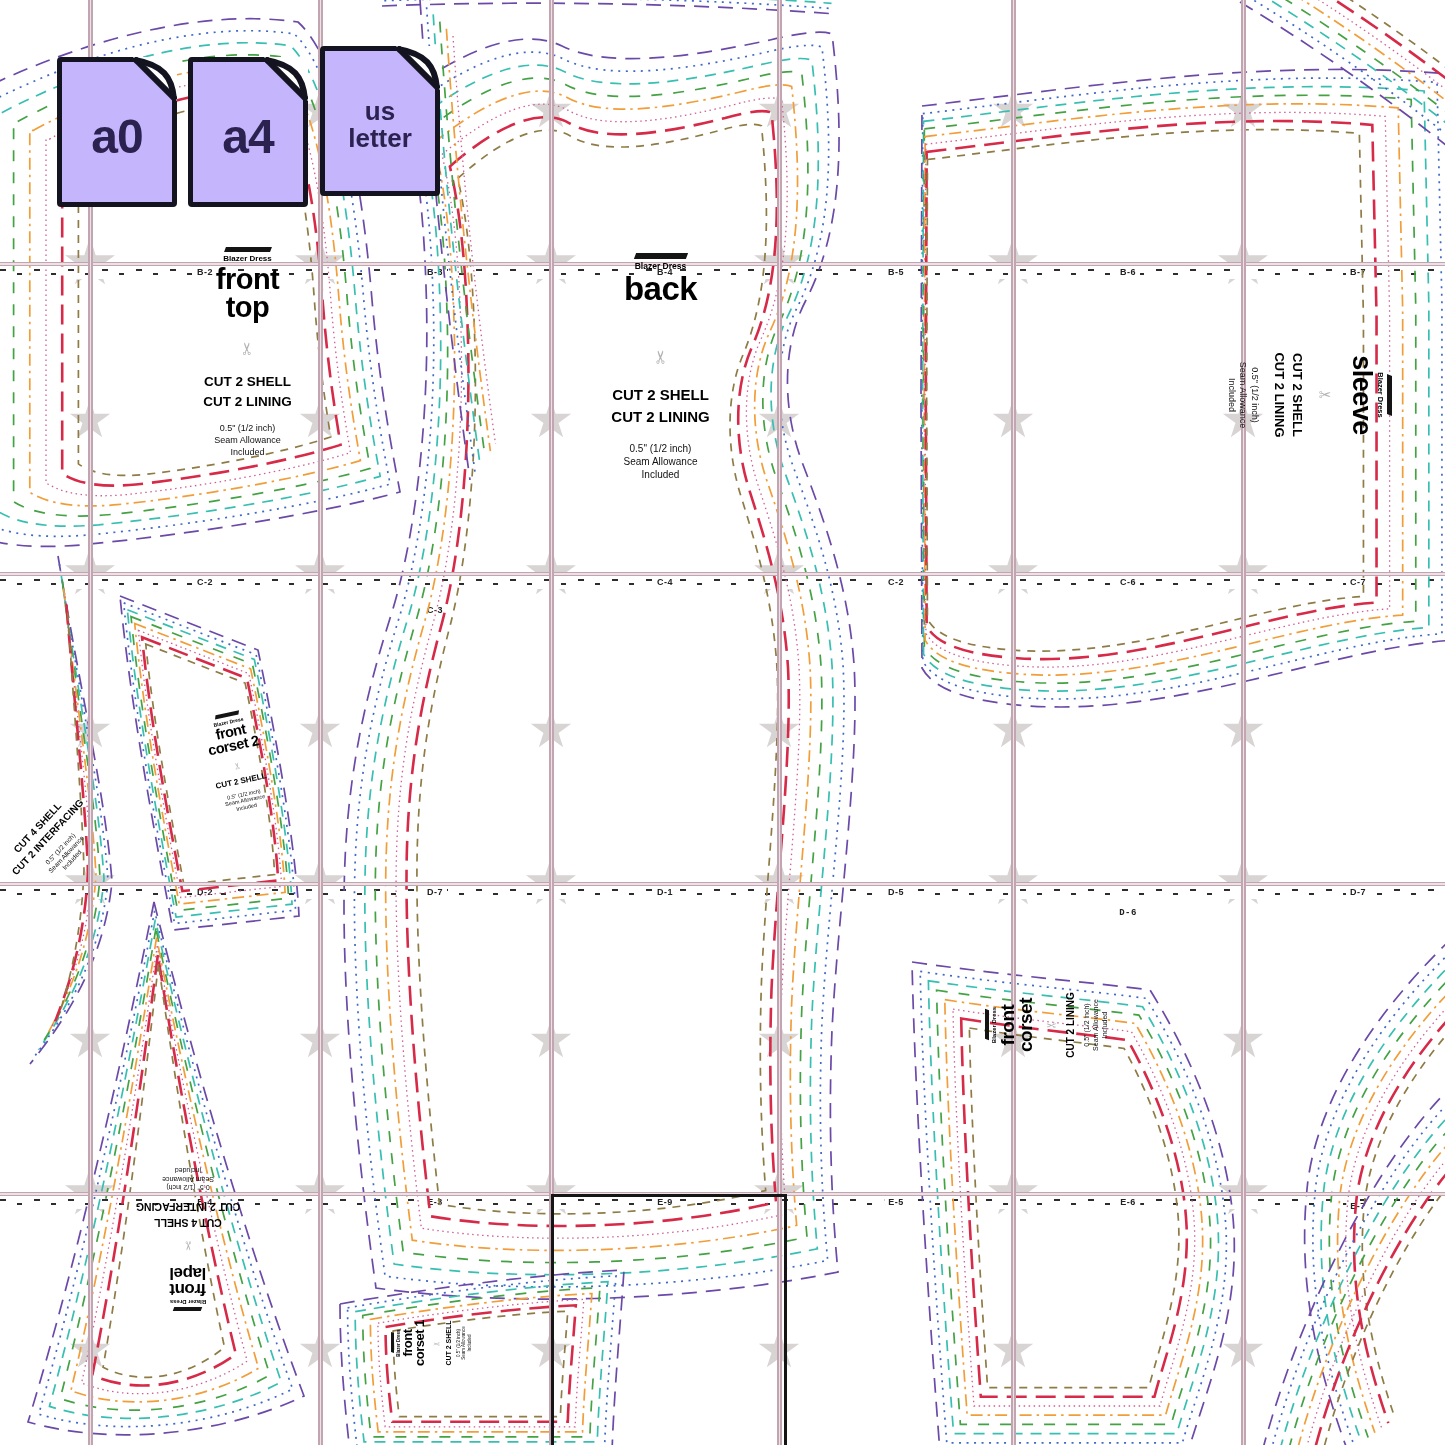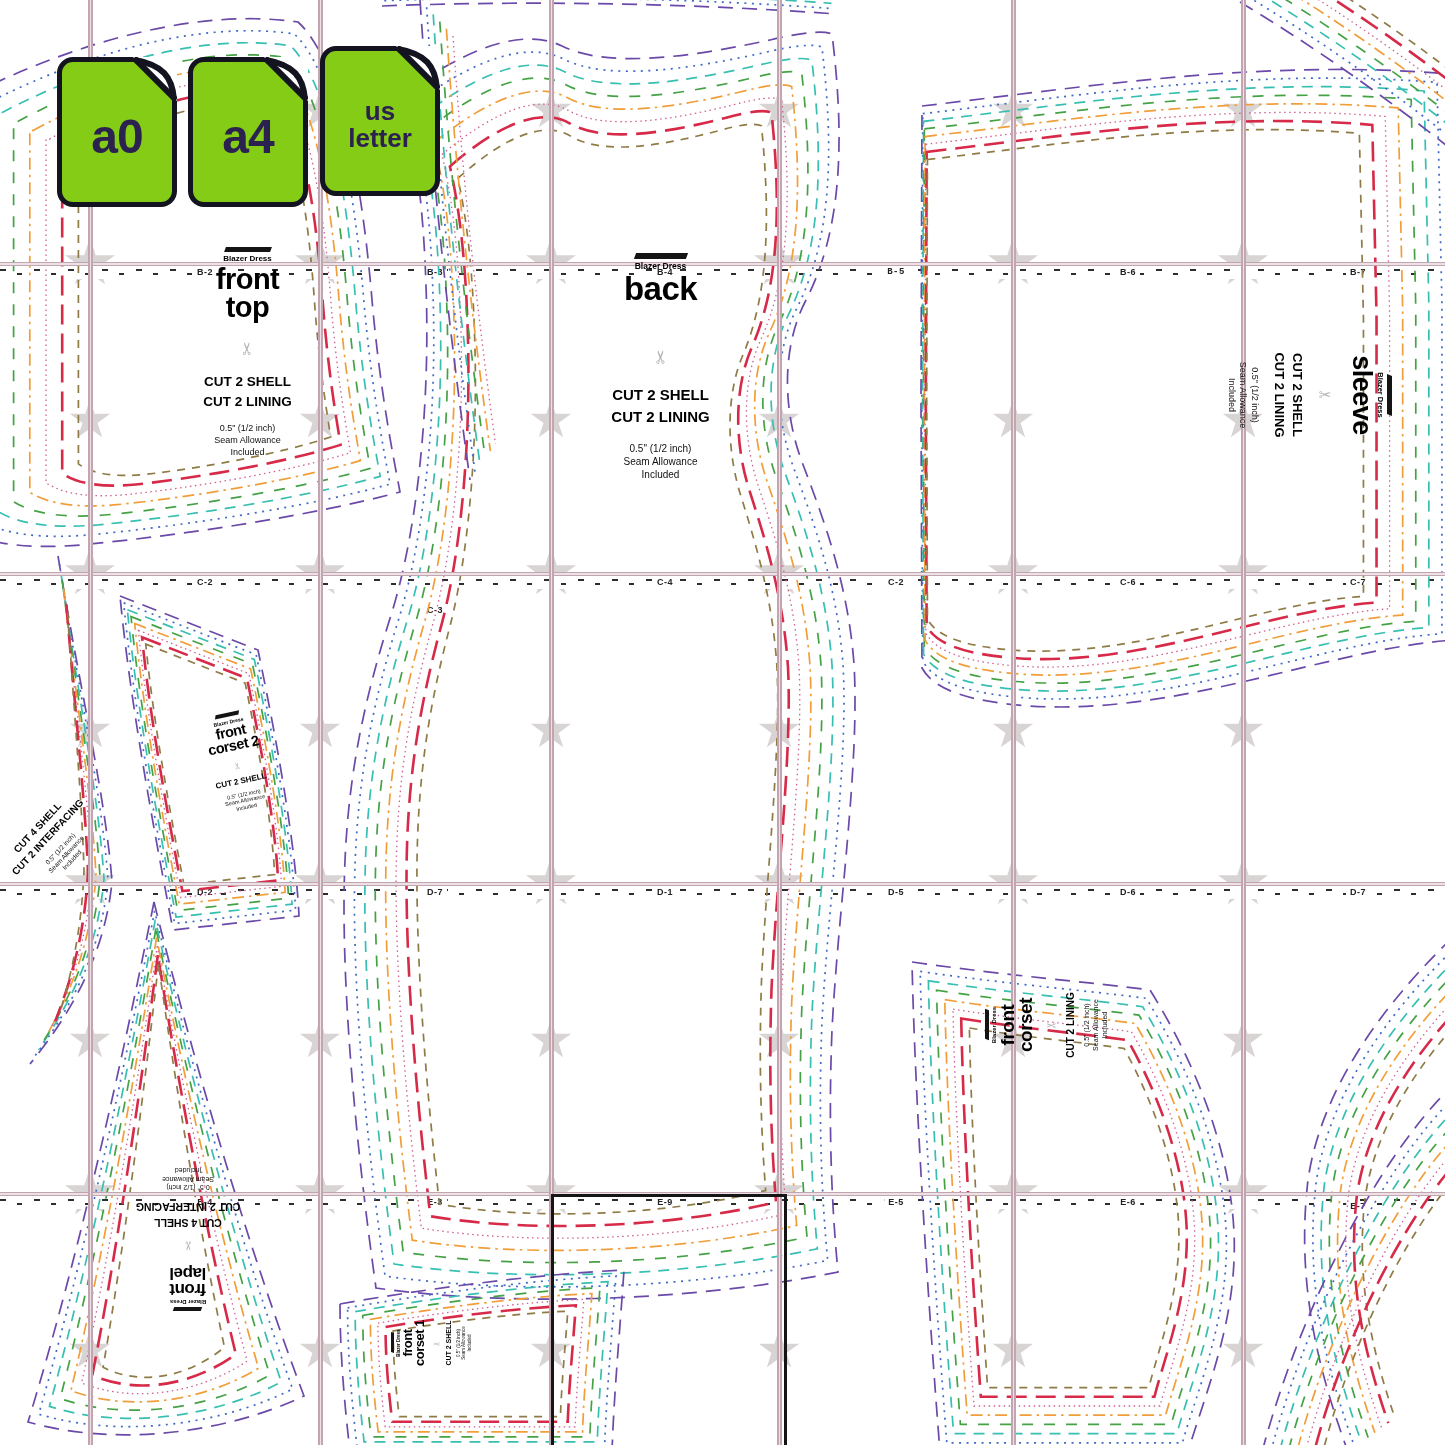--- a/index.html
+++ b/index.html
@@ -86,22 +86,22 @@
   .lbl-lapel .brand{font-size:6px;}
   .lbl-lapel .pname{font-size:17px;line-height:.95;margin-top:2px;}
   .lbl-lapel .sc{font-size:12px;margin:12px 0 9px;}
   .lbl-lapel .cuts{font-size:10.5px;line-height:1.45;}
   .lbl-lapel .seam{font-size:7px;line-height:1.25;margin-top:8px;}
   
   .lbl-sidenote{left:54px;top:843px;width:140px;transform:translate(-50%,-50%) rotate(-47deg);}
   .lbl-sidenote .cuts{font-size:10px;line-height:1.4;}
   .lbl-sidenote .seam{font-size:6.5px;line-height:1.25;margin-top:6px;}
   
-  .badge{position:absolute;width:110px;height:140px;background:#84cc16;z-index:7;
-         border:5px solid #141420;border-radius:16px;}
+  .badge{position:absolute;width:110px;height:140px;background:#c4b5fd;z-index:7;
+         border:5px solid #141420;border-radius:4px;}
   .badge .fold{position:absolute;top:-5px;right:-5px;width:44px;height:44px;}
   .badge .btxt{position:absolute;left:0;right:0;top:50%;transform:translateY(-42%);
          text-align:center;font-weight:800;color:#2c2250;}
   .badge .l1{display:block;}
   .b-a0 .l1,.b-a4 .l1{font-size:48px;letter-spacing:-1px;}
   .b-us .l1{font-size:26px;line-height:1.05;}
   .b-us .l2{display:block;font-size:26px;line-height:1.05;font-weight:800;}
 </style>
 </head>
 <body>
@@ -366,34 +366,34 @@
 <div class="hline" style="top: 1192px;"></div>
 <div class="vline" style="left: 87.5px;"></div>
 <div class="vline" style="left: 317.5px;"></div>
 <div class="vline" style="left: 548.5px;"></div>
 <div class="vline" style="left: 776.5px;"></div>
 <div class="vline" style="left: 1010.5px;"></div>
 <div class="vline" style="left: 1240.5px;"></div>
 <div class="pagelabel" style="left: 205px; top: 272px;">B-2</div>
 <div class="pagelabel" style="left: 435px; top: 272px;">B-3</div>
 <div class="pagelabel" style="left: 665px; top: 272px;">B-4</div>
-<div class="pagelabel" style="left: 896px; top: 272px; font-family: Liberation Mono, monospace;">B-5</div>
+<div class="pagelabel" style="left: 896px; top: 272px;">B-5</div>
 <div class="pagelabel" style="left: 1128px; top: 272px;">B-6</div>
 <div class="pagelabel" style="left: 1358px; top: 272px;">B-7</div>
 <div class="pagelabel" style="left: 205px; top: 582px;">C-2</div>
 <div class="pagelabel" style="left: 435px; top: 610px;">C-3</div>
 <div class="pagelabel" style="left: 665px; top: 582px;">C-4</div>
 <div class="pagelabel" style="left: 896px; top: 582px;">C-2</div>
 <div class="pagelabel" style="left: 1128px; top: 582px;">C-6</div>
 <div class="pagelabel" style="left: 1358px; top: 582px;">C-7</div>
 <div class="pagelabel" style="left: 205px; top: 892px;">D-2</div>
 <div class="pagelabel" style="left: 435px; top: 892px;">D-7</div>
 <div class="pagelabel" style="left: 665px; top: 892px;">D-1</div>
 <div class="pagelabel" style="left: 896px; top: 892px;">D-5</div>
-<div class="pagelabel" style="left: 1128px; top: 892px;">D-6</div>
+<div class="pagelabel" style="left: 1128px; top: 913px; font-family: Liberation Mono, monospace;">D-6</div>
 <div class="pagelabel" style="left: 1358px; top: 892px;">D-7</div>
 <div class="pagelabel" style="left: 205px; top: 1202px;">E-4</div>
 <div class="pagelabel" style="left: 435px; top: 1202px;">E-3</div>
 <div class="pagelabel" style="left: 665px; top: 1202px;">E-9</div>
 <div class="pagelabel" style="left: 896px; top: 1202px;">E-5</div>
 <div class="pagelabel" style="left: 1128px; top: 1202px;">E-6</div>
 <div class="pagelabel" style="left: 1358px; top: 1178px; margin-top: 28px;">E-7</div>
 <div class="star" style="left: 90px; top: 110px; width: 42px; height: 42px;"></div>
 <div class="star" style="left: 90px; top: 263px; width: 52px; height: 52px;"></div>
 <div class="star" style="left: 90px; top: 420px; width: 42px; height: 42px;"></div>

